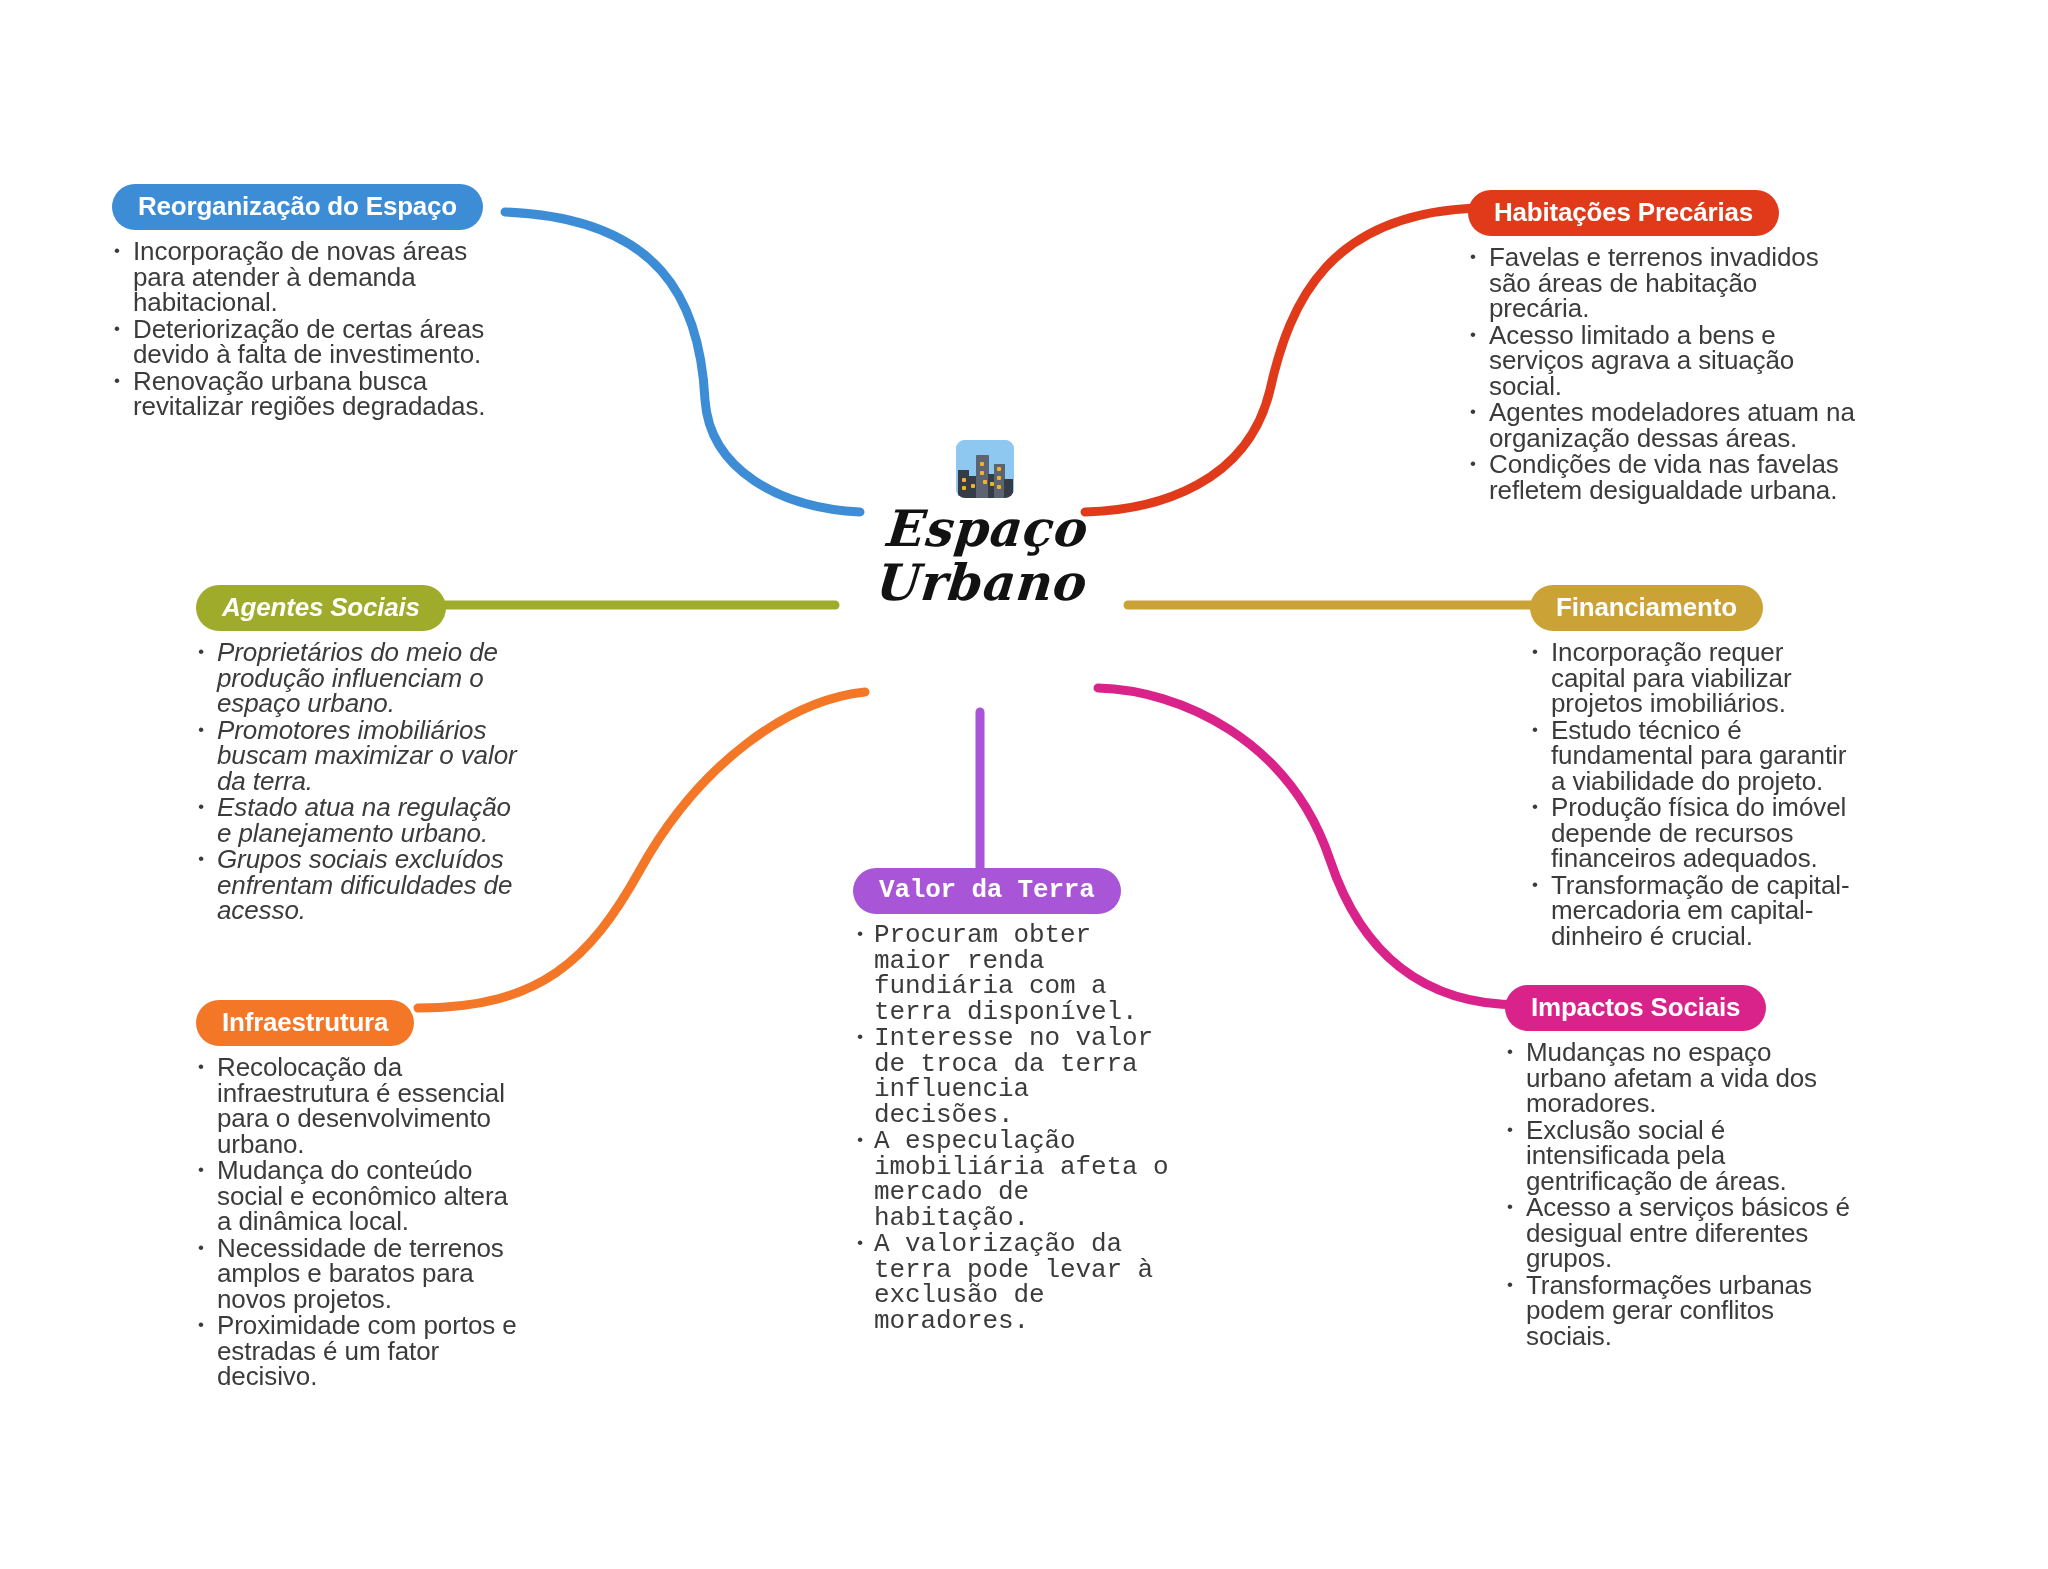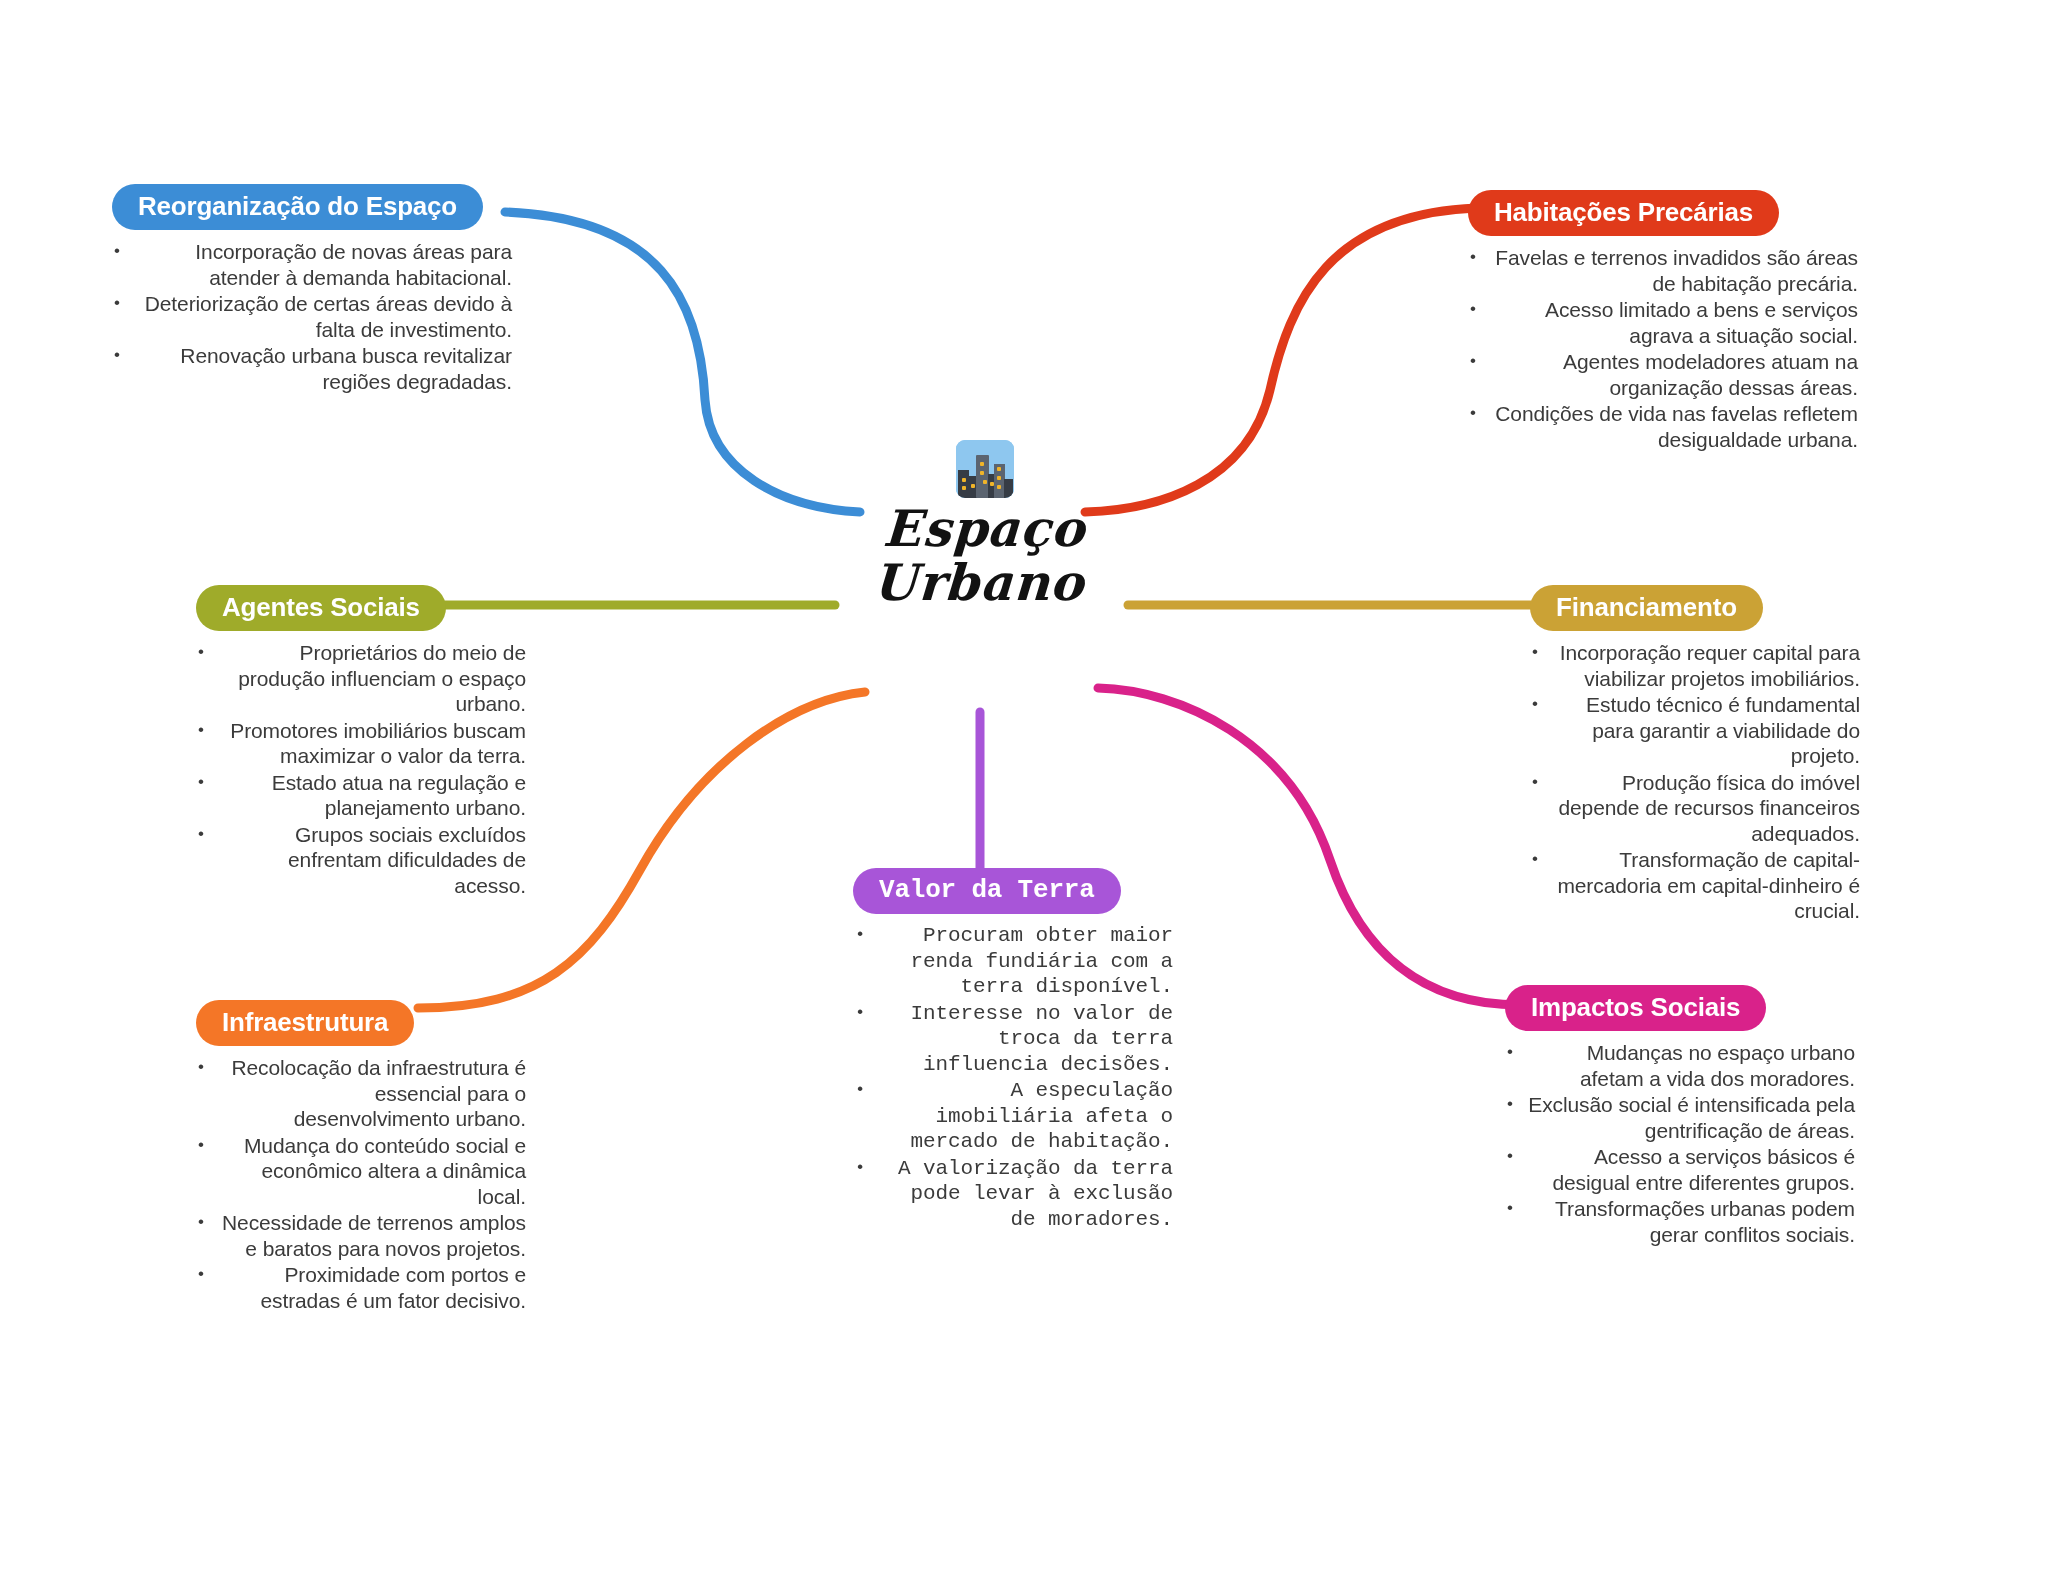--- a/index.html
+++ b/index.html
@@ -58,40 +58,39 @@
     padding: 9px 26px 11px 26px;
     white-space: nowrap;
     line-height: 1;
   }
   ul.bullets {
     list-style: none;
     margin-top: 9px;
   }
   ul.bullets li {
     position: relative;
-    font-size: 21px;
+    font-size: 26px;
     line-height: 25.5px;
     color: #3b3b3b;
     padding-left: 21px;
     margin-bottom: 1px;
     letter-spacing: -0.1px;
-    text-align: right;
   }
   ul.bullets li::before {
     content: "\2022";
     position: absolute;
     left: 2px; top: -1px;
     color: #3b3b3b;
     font-size: 17px;
   }
 
   
   #b-reorg      { left: 112px;  top: 184px;  width: 400px; }
   #b-habit      { left: 1468px; top: 190px;  width: 390px; }
-  #b-agentes    { left: 196px;  top: 585px;  width: 330px; }
+  #b-agentes    { left: 196px;  top: 585px;  width: 330px; font-style: italic; }
   #b-financ     { left: 1530px; top: 585px;  width: 330px; }
   #b-infra      { left: 196px;  top: 988px;  width: 330px; margin-top: 12px; }
   #b-valor      { left: 853px;  top: 868px;  width: 320px; font-family: Liberation Mono, monospace; }
   #b-impactos   { left: 1505px; top: 985px;  width: 350px; }
 
   #b-reorg   .pill { background: #3c8dd6; }
   #b-habit   .pill { background: #e03a1a; }
   #b-agentes .pill { background: #9fab2a; }
   #b-financ  .pill { background: #cba235; }
   #b-infra   .pill { background: #f47627; }

